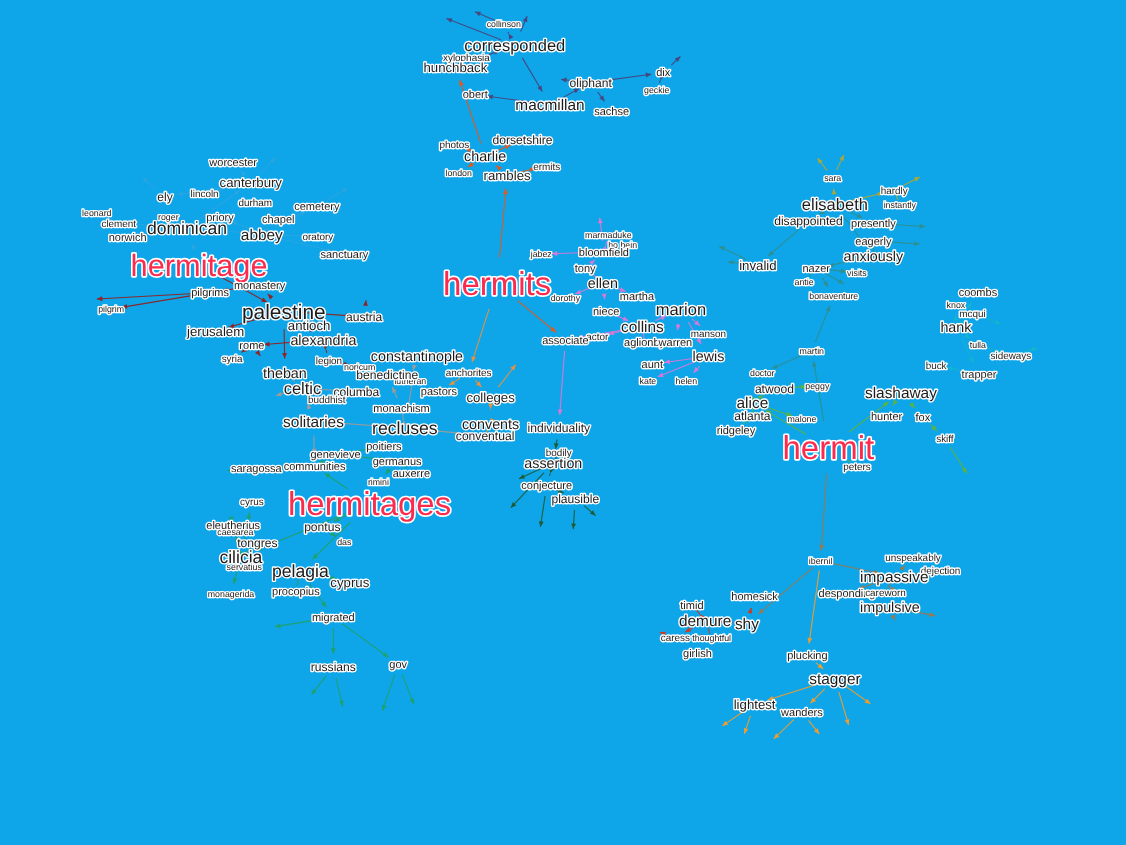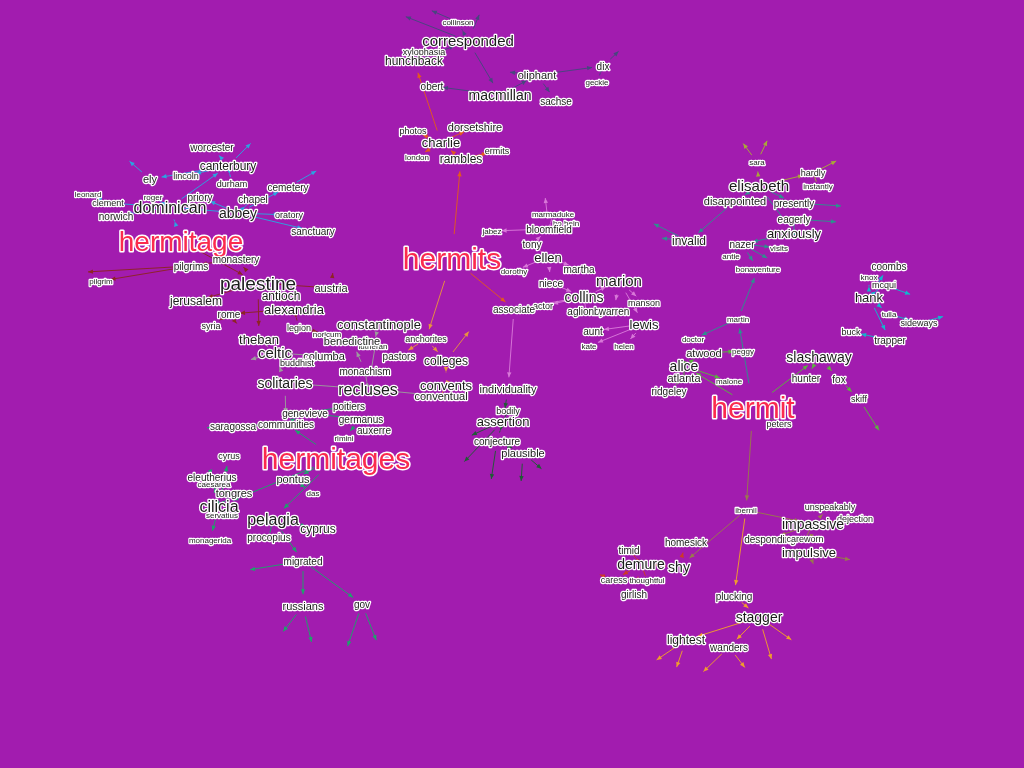--- a/index.html
+++ b/index.html
@@ -1,16 +1,16 @@
 <!DOCTYPE html>
 <html><head>
 <meta charset="utf-8">
 <style>
   html,body{margin:0;padding:0;background:#fff;}
-  .canvas{position:relative;width:1024px;height:768px;background:#a21caf;overflow:hidden;}
+  .canvas{position:relative;width:1024px;height:768px;background:#0ea5e9;overflow:hidden;}
   svg{position:absolute;left:0;top:0;width:100%;height:100%;}
   svg text{
     font-family:"Liberation Sans","DejaVu Sans",sans-serif;
     stroke:#ffffff;stroke-width:2.5px;paint-order:stroke;
     stroke-linejoin:round;
   }
   svg text.hub{stroke-width:3px;}
   svg line{opacity:.95;}
 </style>
 </head>

